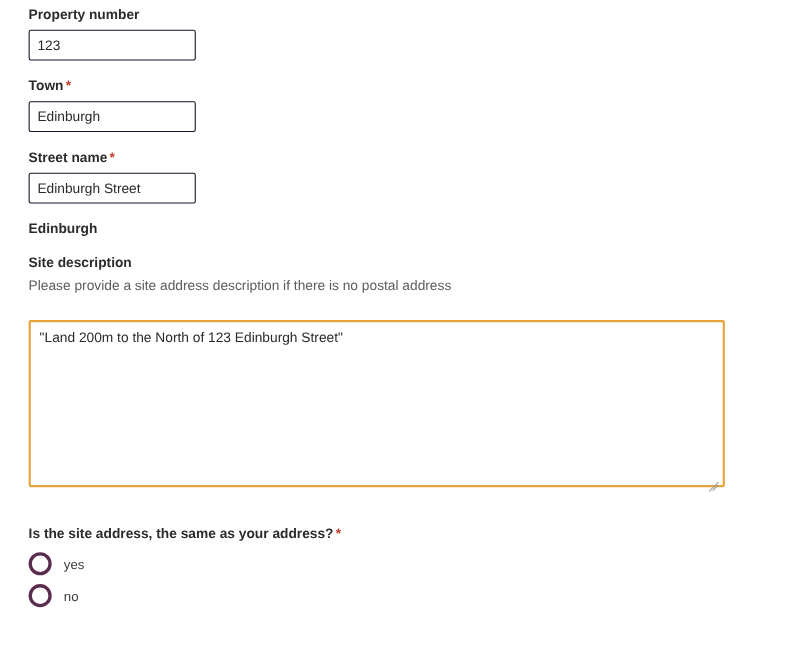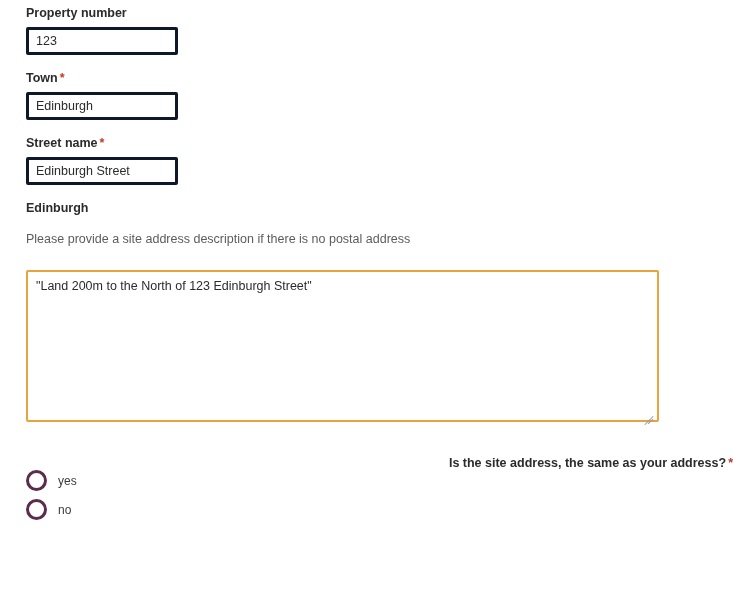--- a/index.html
+++ b/index.html
@@ -31,21 +31,21 @@
   }
   .req {
     color: #c0392b;
     font-weight: bold;
     margin-left: 2px;
   }
   .text-input {
     width: 152px;
     height: 28px;
     box-sizing: border-box;
-    border: 3px solid #0f172a;
+    border: 1px solid #0f172a;
     border-radius: 2px;
     padding: 2px 7px;
     font-size: 12.5px;
     font-family: "Liberation Sans", sans-serif;
     color: #2b2b2b;
     background: #ffffff;
     outline: none;
   }
   .hint {
     font-size: 12.5px;
@@ -89,22 +89,21 @@
     height: 1px;
     transform-origin: center;
   }
   .radio-group {
     margin-top: 30px;
   }
   .radio-question {
     font-size: 12.5px;
     font-weight: bold;
     color: #2b2b2b;
-    margin-bottom: 0;
-    text-align: right;
+    margin-bottom: 10px;
   }
   .radio-row {
     display: flex;
     align-items: center;
     margin-bottom: 8px;
   }
   .radio-circle {
     width: 21px;
     height: 21px;
     border-radius: 50%;
@@ -145,20 +144,23 @@
     <input class="text-input" type="text" value="Edinburgh Street" style="">
   </div>
 
   <div class="field">
     <div class="field-label">
       <span>Edinburgh</span>
     </div>
   </div>
 
   <div class="field">
+    <div class="field-label">
+      <span>Site description</span>
+    </div>
     <div class="hint">Please provide a site address description if there is no postal address</div>
     <div class="site-desc-wrap">
       <textarea class="textarea" style="">"Land 200m to the North of 123 Edinburgh Street"</textarea>
       <span class="resize-grip">
         <span style="width:12px; top:10px; left:0; transform:rotate(-45deg);"></span>
         <span style="width:7px; top:11px; left:4px; transform:rotate(-45deg);"></span>
       </span>
     </div>
   </div>
 

